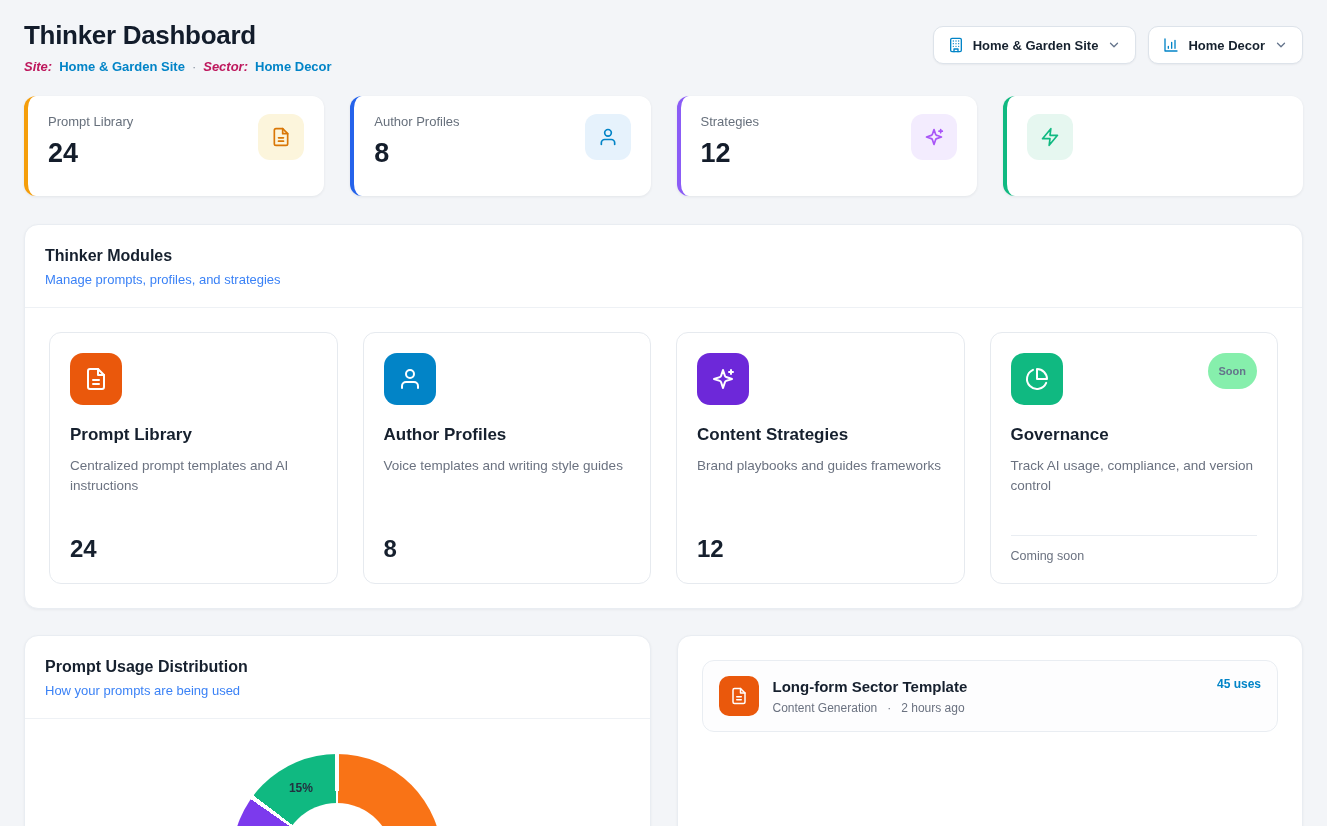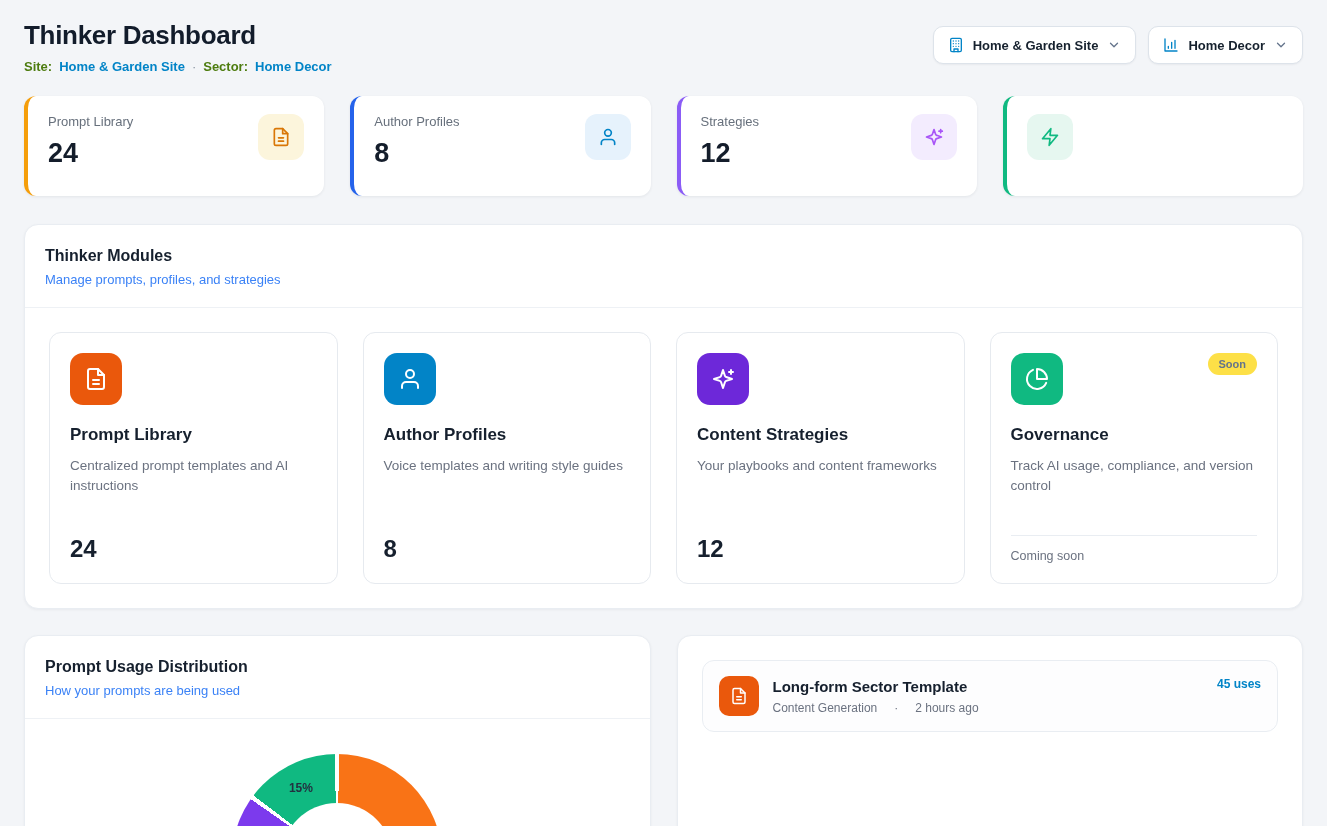--- a/index.html
+++ b/index.html
@@ -8,21 +8,21 @@
     font-family: "Liberation Sans", "DejaVu Sans", sans-serif;
     background: #f3f5f8;
     color: #16202e;
   }
   .page { padding: 20px 24px 0 24px; }
 
   
   .header { display: flex; justify-content: space-between; align-items: flex-start; gap: 20px; }
   .page-title { font-size: 26px; font-weight: 800; color: #121c2b; letter-spacing: -0.3px; }
   .subtitle { display: flex; align-items: center; gap: 7px; margin-top: 8px; font-size: 13px; }
-  .subtitle .lbl { color: #4d7c0f; font-weight: 700; }
+  .subtitle .lbl { color: #be185d; font-weight: 700; font-style: italic; }
   .subtitle .link { color: #0284c7; font-weight: 700; text-decoration: none; cursor: pointer; }
   .subtitle .dot { color: #8a94a1; }
   .header-right { display: flex; gap: 12px; padding-top: 6px; }
   .selector {
     display: flex; align-items: center; gap: 9px;
     background: #fff; border: 1px solid #dde3ea; border-radius: 10px;
     height: 38px; padding: 0 14px; font-size: 13px; font-weight: 700; color: #16212e;
     box-shadow: 0 1px 2px rgba(15,23,42,.05); cursor: pointer;
     font-family: inherit;
   }
@@ -67,22 +67,22 @@
   .module-top { display: flex; justify-content: space-between; align-items: flex-start; }
   .module-icon { width: 52px; height: 52px; border-radius: 13px; display: grid; place-items: center; color: #fff; }
   .mod-orange { background: #ea580c; }
   .mod-blue   { background: #0284c7; }
   .mod-purple { background: #6d28d9; }
   .mod-green  { background: #10b981; }
   .module-title { font-size: 17px; font-weight: 800; color: #16202e; margin-top: 20px; }
   .module-desc { font-size: 13.5px; color: #6b7280; line-height: 1.5; margin-top: 11px; }
   .module-count { font-size: 24px; font-weight: 800; color: #16202e; margin-top: auto; padding-top: 16px; }
   .soon-badge {
-    background: #fde047; color: #64748b; font-size: 11px; font-weight: 700;
-    padding: 5px 11px; border-radius: 999px;
+    background: #86efac; color: #64748b; font-size: 11px; font-weight: 700;
+    padding: 12px 11px; border-radius: 999px;
   }
   .module-divider { border-top: 1px solid #e9edf2; margin-top: auto; }
   .module-footnote { font-size: 12.5px; color: #6b7280; margin-top: 13px; }
 
   
   .bottom-grid { display: grid; grid-template-columns: 1fr 1fr; gap: 26px; margin-top: 26px; }
   .bottom-grid .panel { min-height: 420px; }
   .chart-area { display: flex; justify-content: center; padding-top: 35px; }
   #donut { position: relative; width: 210px; height: 210px; border-radius: 50%; }
   #donut::before { content: ""; position: absolute; inset: 49px; background: #fff; border-radius: 50%; z-index: 1; }
@@ -91,21 +91,21 @@
     font-size: 12px; font-weight: 700; color: #233040;
   }
 
   .prompt-list { padding: 24px; }
   .prompt-item {
     border: 1px solid #e9edf2; border-radius: 12px; padding: 13px 16px;
     display: flex; align-items: center; gap: 14px; min-height: 72px; background: #fdfdfe; cursor: pointer;
   }
   .prompt-icon { width: 40px; height: 40px; border-radius: 10px; background: #ea580c; color: #fff; display: grid; place-items: center; flex: 0 0 auto; }
   .prompt-title { font-size: 15px; font-weight: 800; color: #16202e; }
-  .prompt-meta { display: flex; align-items: center; gap: 17px; font-size: 12px; color: #6b7280; margin-top: 6px; }
+  .prompt-meta { display: flex; align-items: center; gap: 10px; font-size: 12px; color: #6b7280; margin-top: 6px; }
   .prompt-uses { margin-left: auto; align-self: flex-start; margin-top: 3px; font-size: 12px; font-weight: 700; color: #0284c7; }
 </style>
 </head>
 <body>
 
 <div class="page">
 
   <div class="header">
     <div>
       <h1 class="page-title">Thinker Dashboard</h1>
@@ -230,21 +230,21 @@
       </div>
 
       <div class="module-card">
         <div class="module-icon mod-purple">
           <svg width="24" height="24" viewBox="0 0 24 24" fill="none" stroke="currentColor" stroke-width="2" stroke-linecap="round" stroke-linejoin="round">
               <path d="M12 3l1.9 5.7a2 2 0 0 0 1.3 1.3L21 12l-5.8 1.9a2 2 0 0 0-1.3 1.3L12 21l-1.9-5.8a2 2 0 0 0-1.3-1.3L3 12l5.8-1.9a2 2 0 0 0 1.3-1.3z"></path>
               <path d="M20 3v4M18 5h4"></path>
             </svg>
         </div>
         <div class="module-title">Content Strategies</div>
-        <div class="module-desc">Your playbooks and content frameworks</div>
+        <div class="module-desc">Brand playbooks and guides frameworks</div>
         <div class="module-count">12</div>
       </div>
 
       <div class="module-card">
         <div class="module-top">
           <div class="module-icon mod-green">
             <svg width="24" height="24" viewBox="0 0 24 24" fill="none" stroke="currentColor" stroke-width="2" stroke-linecap="round" stroke-linejoin="round">
                 <path d="M21.2 15.9A10 10 0 1 1 8 2.8"></path>
                 <path d="M22 12A10 10 0 0 0 12 2v10z"></path>
               </svg>

